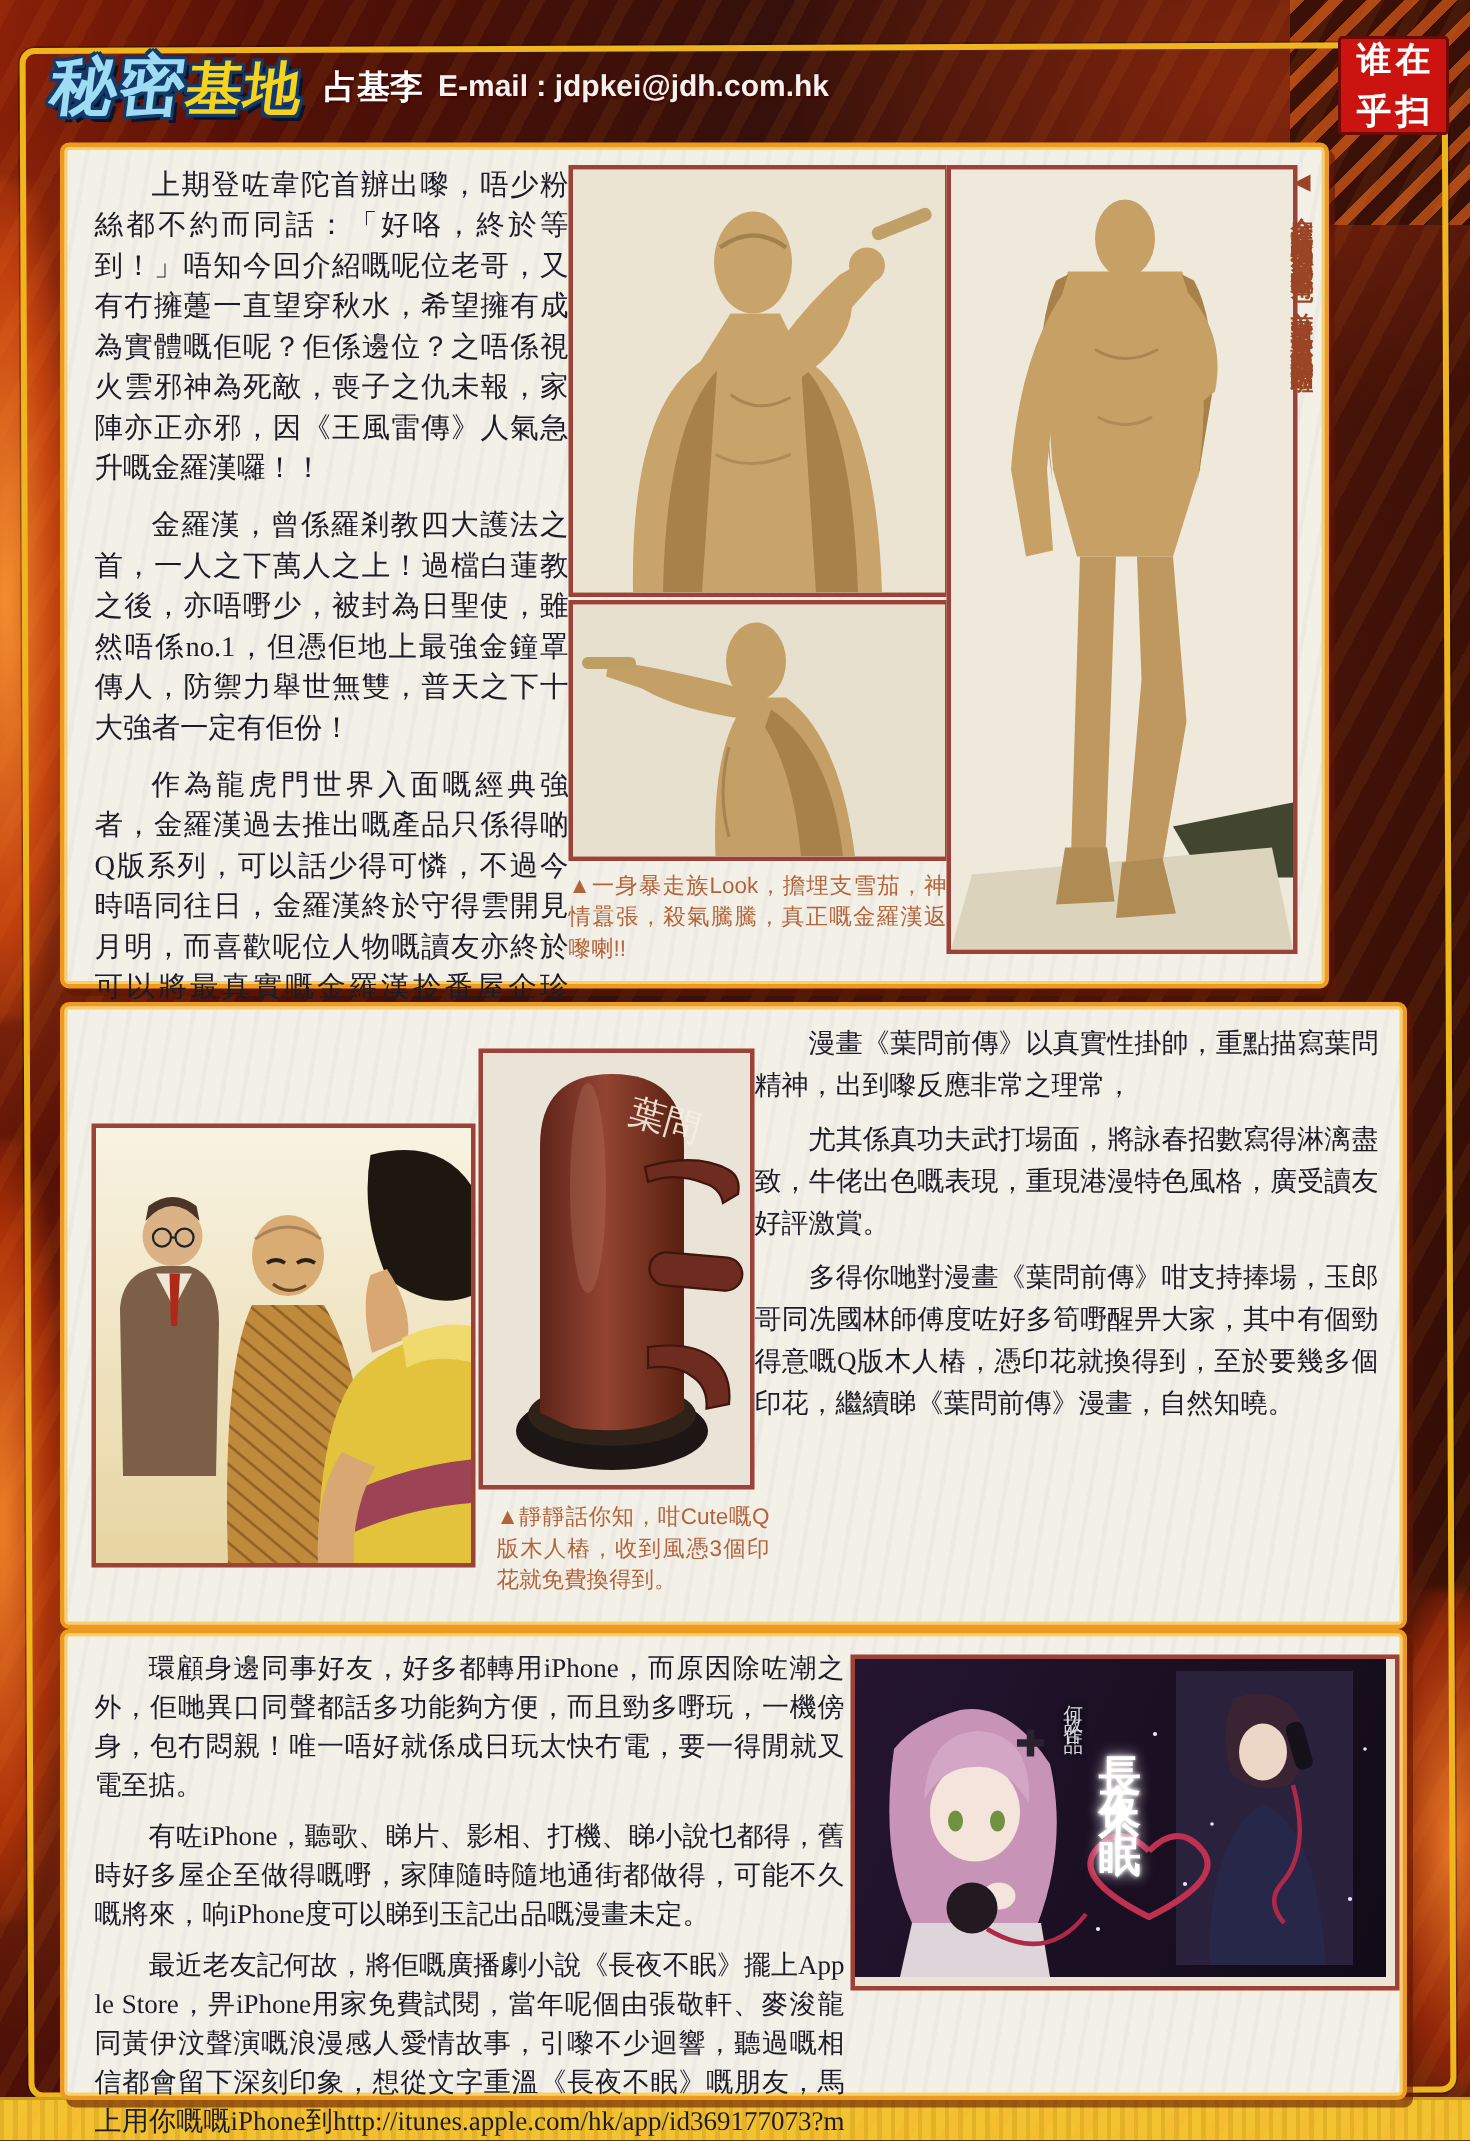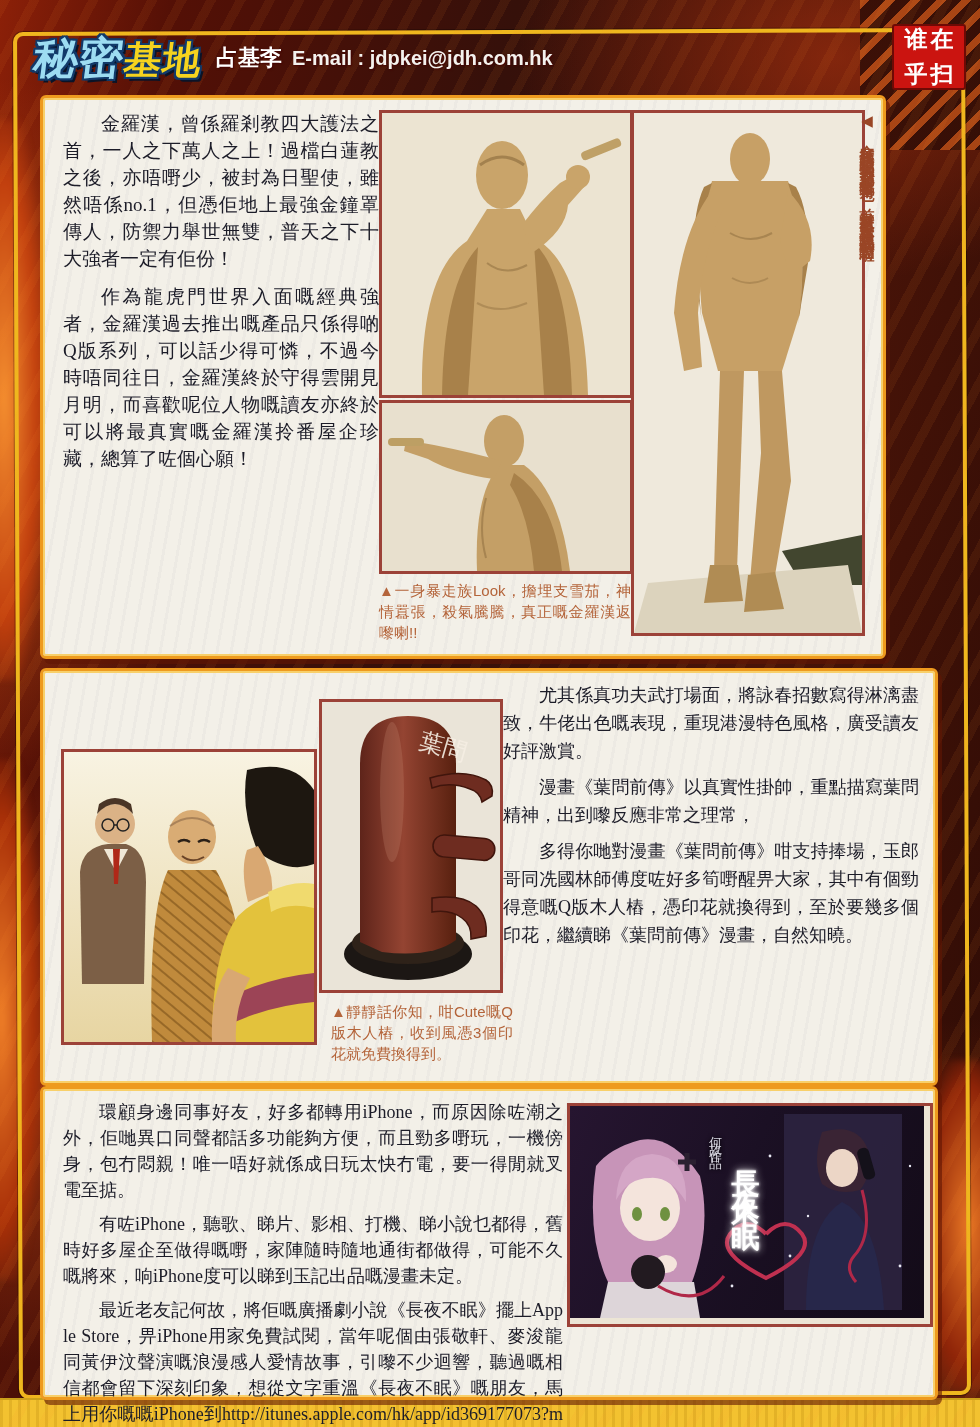--- a/index.html
+++ b/index.html
@@ -83,20 +83,21 @@
     <span class="byline">占基李</span>
     <span class="email">E-mail : jdpkei@jdh.com.hk</span>
   </div>
   <div class="badge">
     <span>谁在</span>
     <span>乎扫</span>
   </div>
 
   <div class="panel" id="s1">
     <div class="bodytext s1text">
+      <p>上期登咗韋陀首辦出嚟，唔少粉絲都不約而同話：「好咯，終於等到！」唔知今回介紹嘅呢位老哥，又有冇擁躉一直望穿秋水，希望擁有成為實體嘅佢呢？佢係邊位？之唔係視火雲邪神為死敵，喪子之仇未報，家陣亦正亦邪，因《王風雷傳》人氣急升嘅金羅漢囉！！</p>
       <p>金羅漢，曾係羅剎教四大護法之首，一人之下萬人之上！過檔白蓮教之後，亦唔嘢少，被封為日聖使，雖然唔係no.1，但憑佢地上最強金鐘罩傳人，防禦力舉世無雙，普天之下十大強者一定有佢份！</p>
       <p>作為龍虎門世界入面嘅經典強者，金羅漢過去推出嘅產品只係得啲Q版系列，可以話少得可憐，不過今時唔同往日，金羅漢終於守得雲開見月明，而喜歡呢位人物嘅讀友亦終於可以將最真實嘅金羅漢拎番屋企珍藏，總算了咗個心願！</p>
     </div>
 
     <div class="photo" style="left:336px;top:12px;width:248px;height:282px;">
       <svg width="248" height="282" viewBox="0 0 248 282">
         <rect width="248" height="282" fill="#ece4d2"></rect>
         <path d="M40,282 Q38,160 85,128 L105,96 L138,96 L152,125 Q202,150 206,282 Z" fill="#c9a46a"></path>
         <path d="M60,282 Q62,170 96,134 L86,282 Z" fill="#a8814a"></path>
         <path d="M152,130 Q186,160 190,282 L162,282 Z" fill="#a8814a"></path>
@@ -203,22 +204,22 @@
           <rect x="112" y="132" width="62" height="22" rx="11" transform="rotate(5 112 132)"></rect>
           <path d="M110,196 q30,-4 44,8 q12,11 10,30 l-15,3 q1,-14 -9,-21 q-12,-9 -30,-6 Z"></path>
         </g>
         <text x="96" y="46" transform="rotate(16 96 46)" font-family="Liberation Serif,serif" font-size="24" fill="#f6efe4" opacity=".9">葉問</text>
       </svg>
     </div>
 
     <div class="caption" style="left:288px;top:330px;width:182px;">▲靜靜話你知，咁Cute嘅Q版木人樁，收到風憑3個印花就免費換得到。</div>
 
     <div class="bodytext s2text">
+      <p>漫畫《葉問前傳》以真實性掛帥，重點描寫葉問精神，出到嚟反應非常之理常，</p>
       <p>尤其係真功夫武打場面，將詠春招數寫得淋漓盡致，牛佬出色嘅表現，重現港漫特色風格，廣受讀友好評激賞。</p>
-      <p>漫畫《葉問前傳》以真實性掛帥，重點描寫葉問精神，出到嚟反應非常之理常，</p>
       <p>多得你哋對漫畫《葉問前傳》咁支持捧場，玉郎哥同冼國林師傅度咗好多筍嘢醒畀大家，其中有個勁得意嘅Q版木人樁，憑印花就換得到，至於要幾多個印花，繼續睇《葉問前傳》漫畫，自然知曉。</p>
     </div>
   </div>
 
   <div class="panel" id="s3">
     <div class="bodytext s3text">
       <p>環顧身邊同事好友，好多都轉用iPhone，而原因除咗潮之外，佢哋異口同聲都話多功能夠方便，而且勁多嘢玩，一機傍身，包冇悶親！唯一唔好就係成日玩太快冇電，要一得閒就叉電至掂。</p>
       <p>有咗iPhone，聽歌、睇片、影相、打機、睇小說乜都得，舊時好多屋企至做得嘅嘢，家陣隨時隨地通街都做得，可能不久嘅將來，响iPhone度可以睇到玉記出品嘅漫畫未定。</p>
       <p>最近老友記何故，將佢嘅廣播劇小說《長夜不眠》擺上Apple Store，畀iPhone用家免費試閱，當年呢個由張敬軒、麥浚龍同黃伊汶聲演嘅浪漫感人愛情故事，引嚟不少迴響，聽過嘅相信都會留下深刻印象，想從文字重溫《長夜不眠》嘅朋友，馬上用你嘅嘅iPhone到http://itunes.apple.com/hk/app/id369177073?mt=8下載吧！</p>
     </div>

